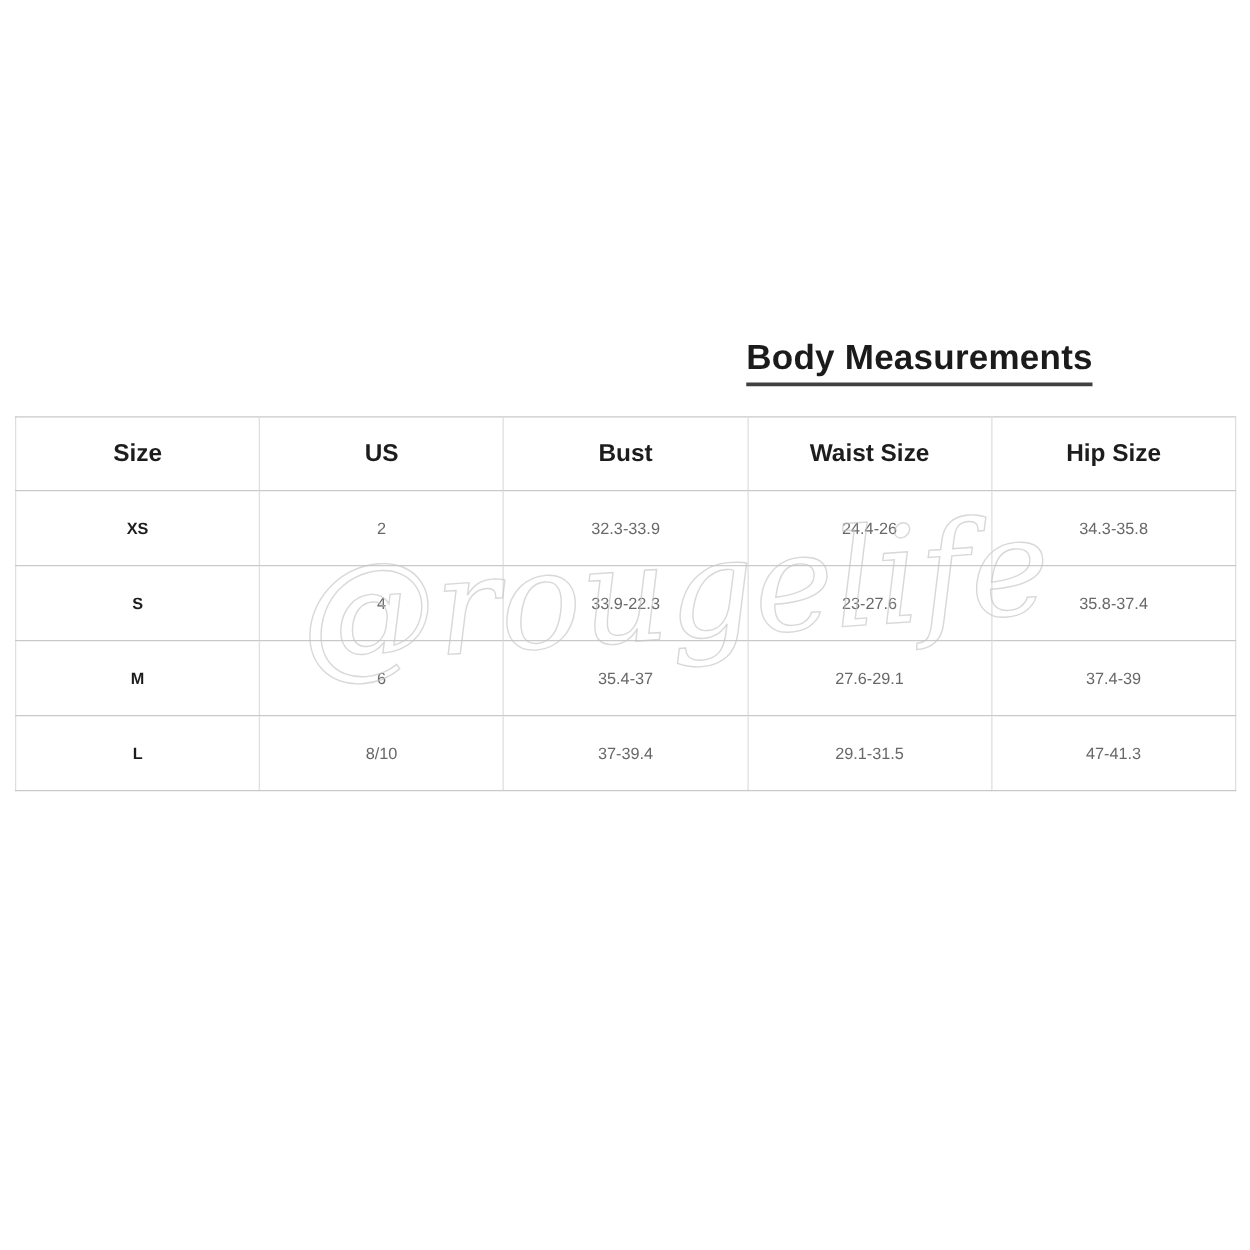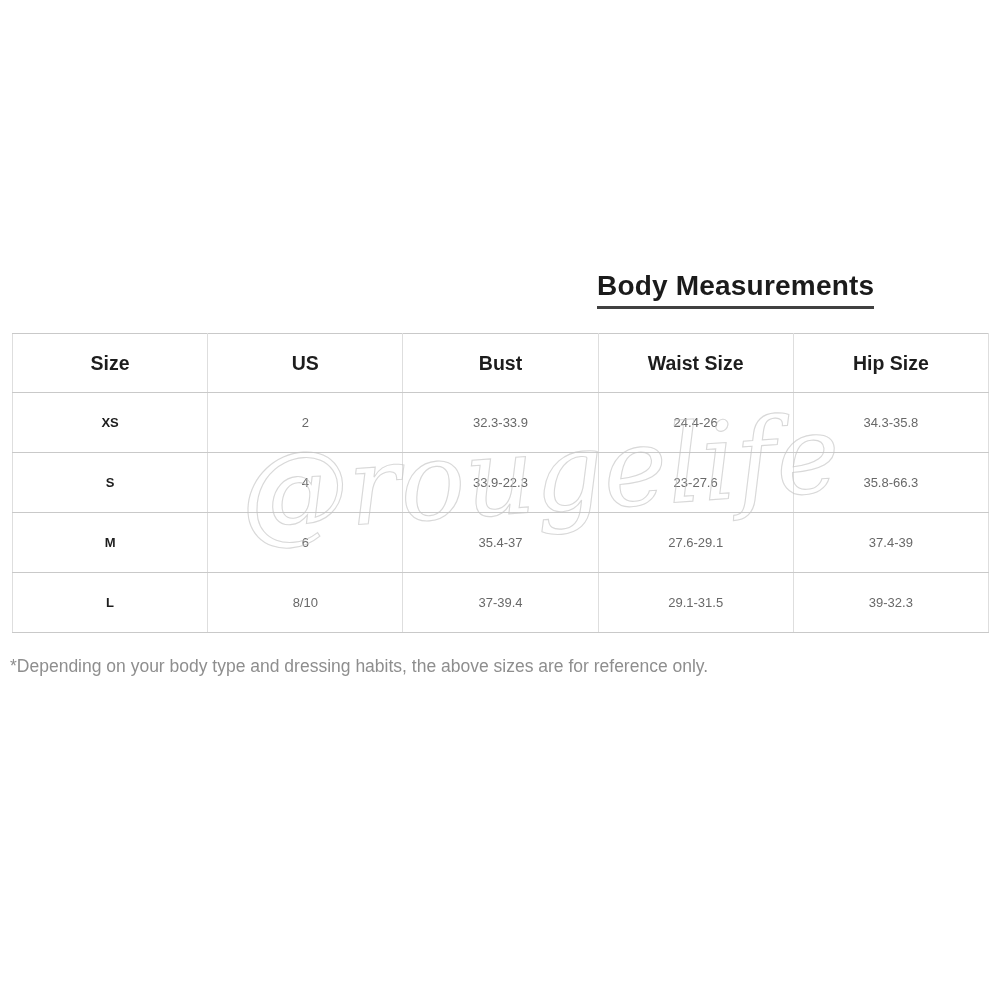--- a/index.html
+++ b/index.html
@@ -107,37 +107,36 @@
           <td>2</td>
           <td>32.3-33.9</td>
           <td>24.4-26</td>
           <td>34.3-35.8</td>
         </tr>
         <tr>
           <td class="size-col">S</td>
           <td>4</td>
           <td>33.9-22.3</td>
           <td>23-27.6</td>
-          <td>35.8-66.3</td>
+          <td>35.8-37.4</td>
         </tr>
         <tr>
           <td class="size-col">M</td>
           <td>6</td>
           <td>35.4-37</td>
           <td>27.6-29.1</td>
           <td>37.4-39</td>
         </tr>
         <tr>
           <td class="size-col">L</td>
           <td>8/10</td>
           <td>37-39.4</td>
           <td>29.1-31.5</td>
-          <td>39-32.3</td>
+          <td>47-41.3</td>
         </tr>
       </tbody>
     </table>
 
     <div class="watermark">@rougelife</div>
   </div>
 
-  <div class="footnote">*Depending on your body type and dressing habits, the above sizes are for reference only.</div>
 
 </div>
 
 </body></html>

